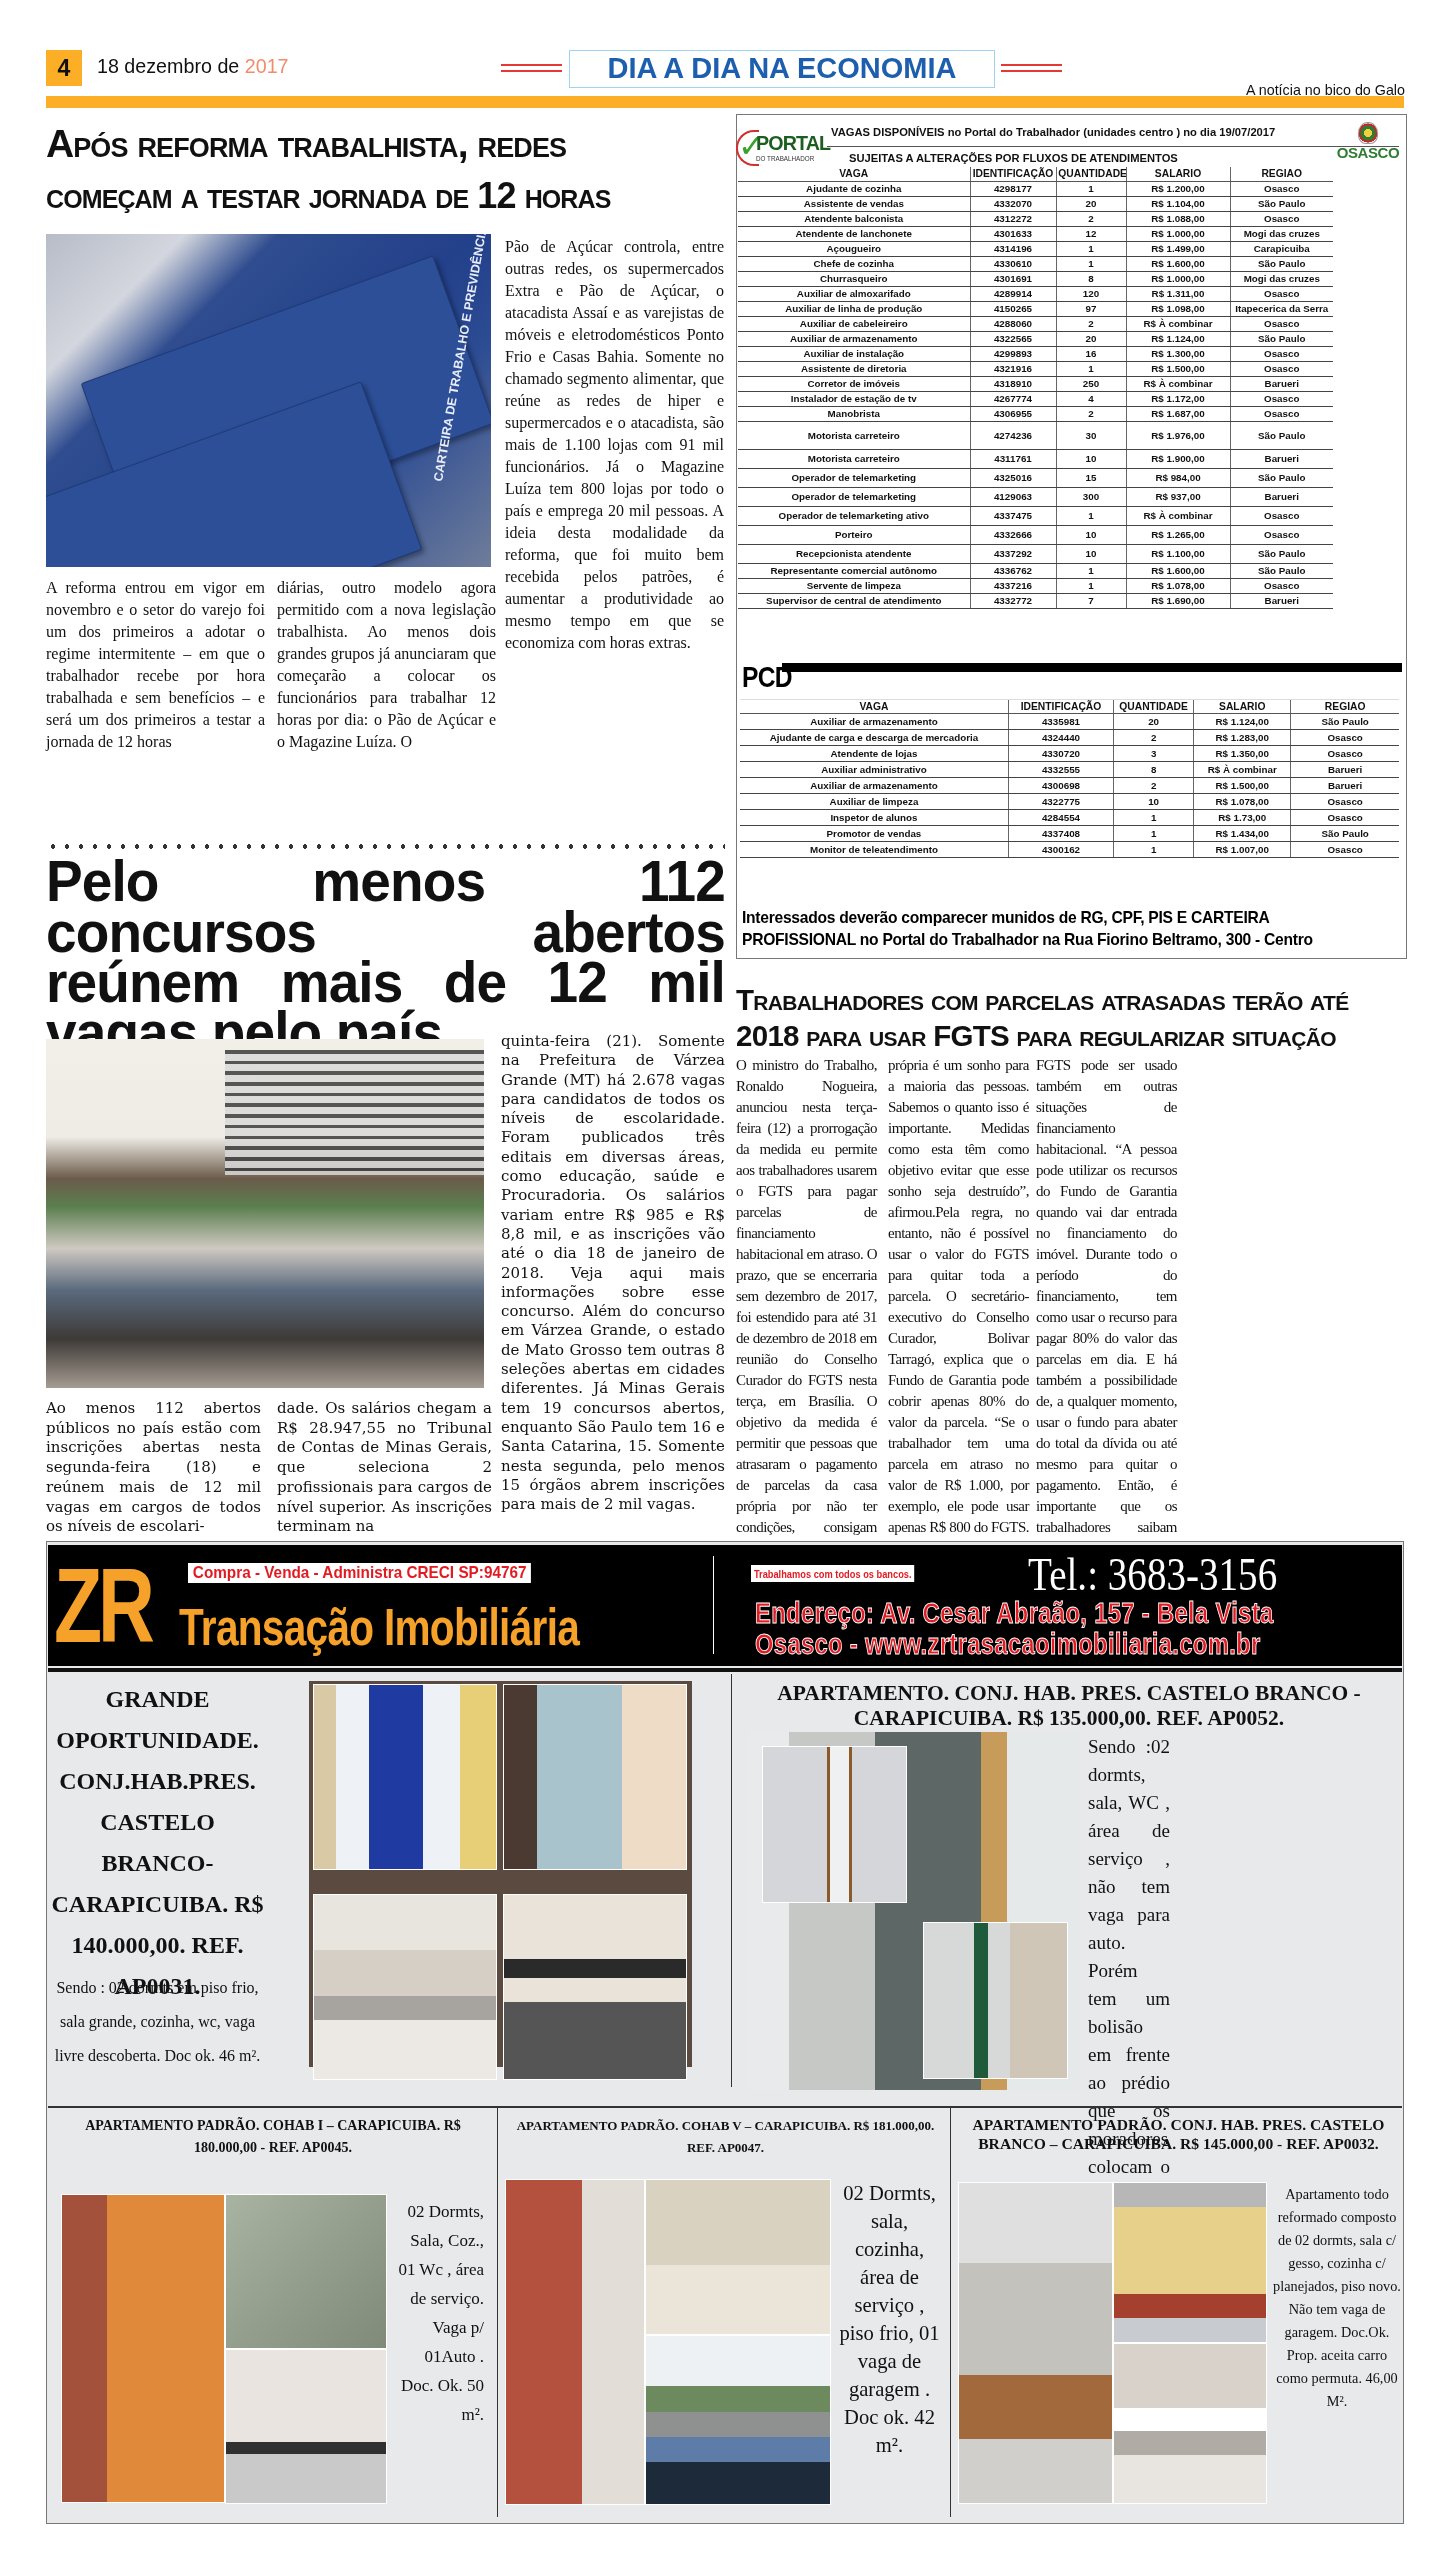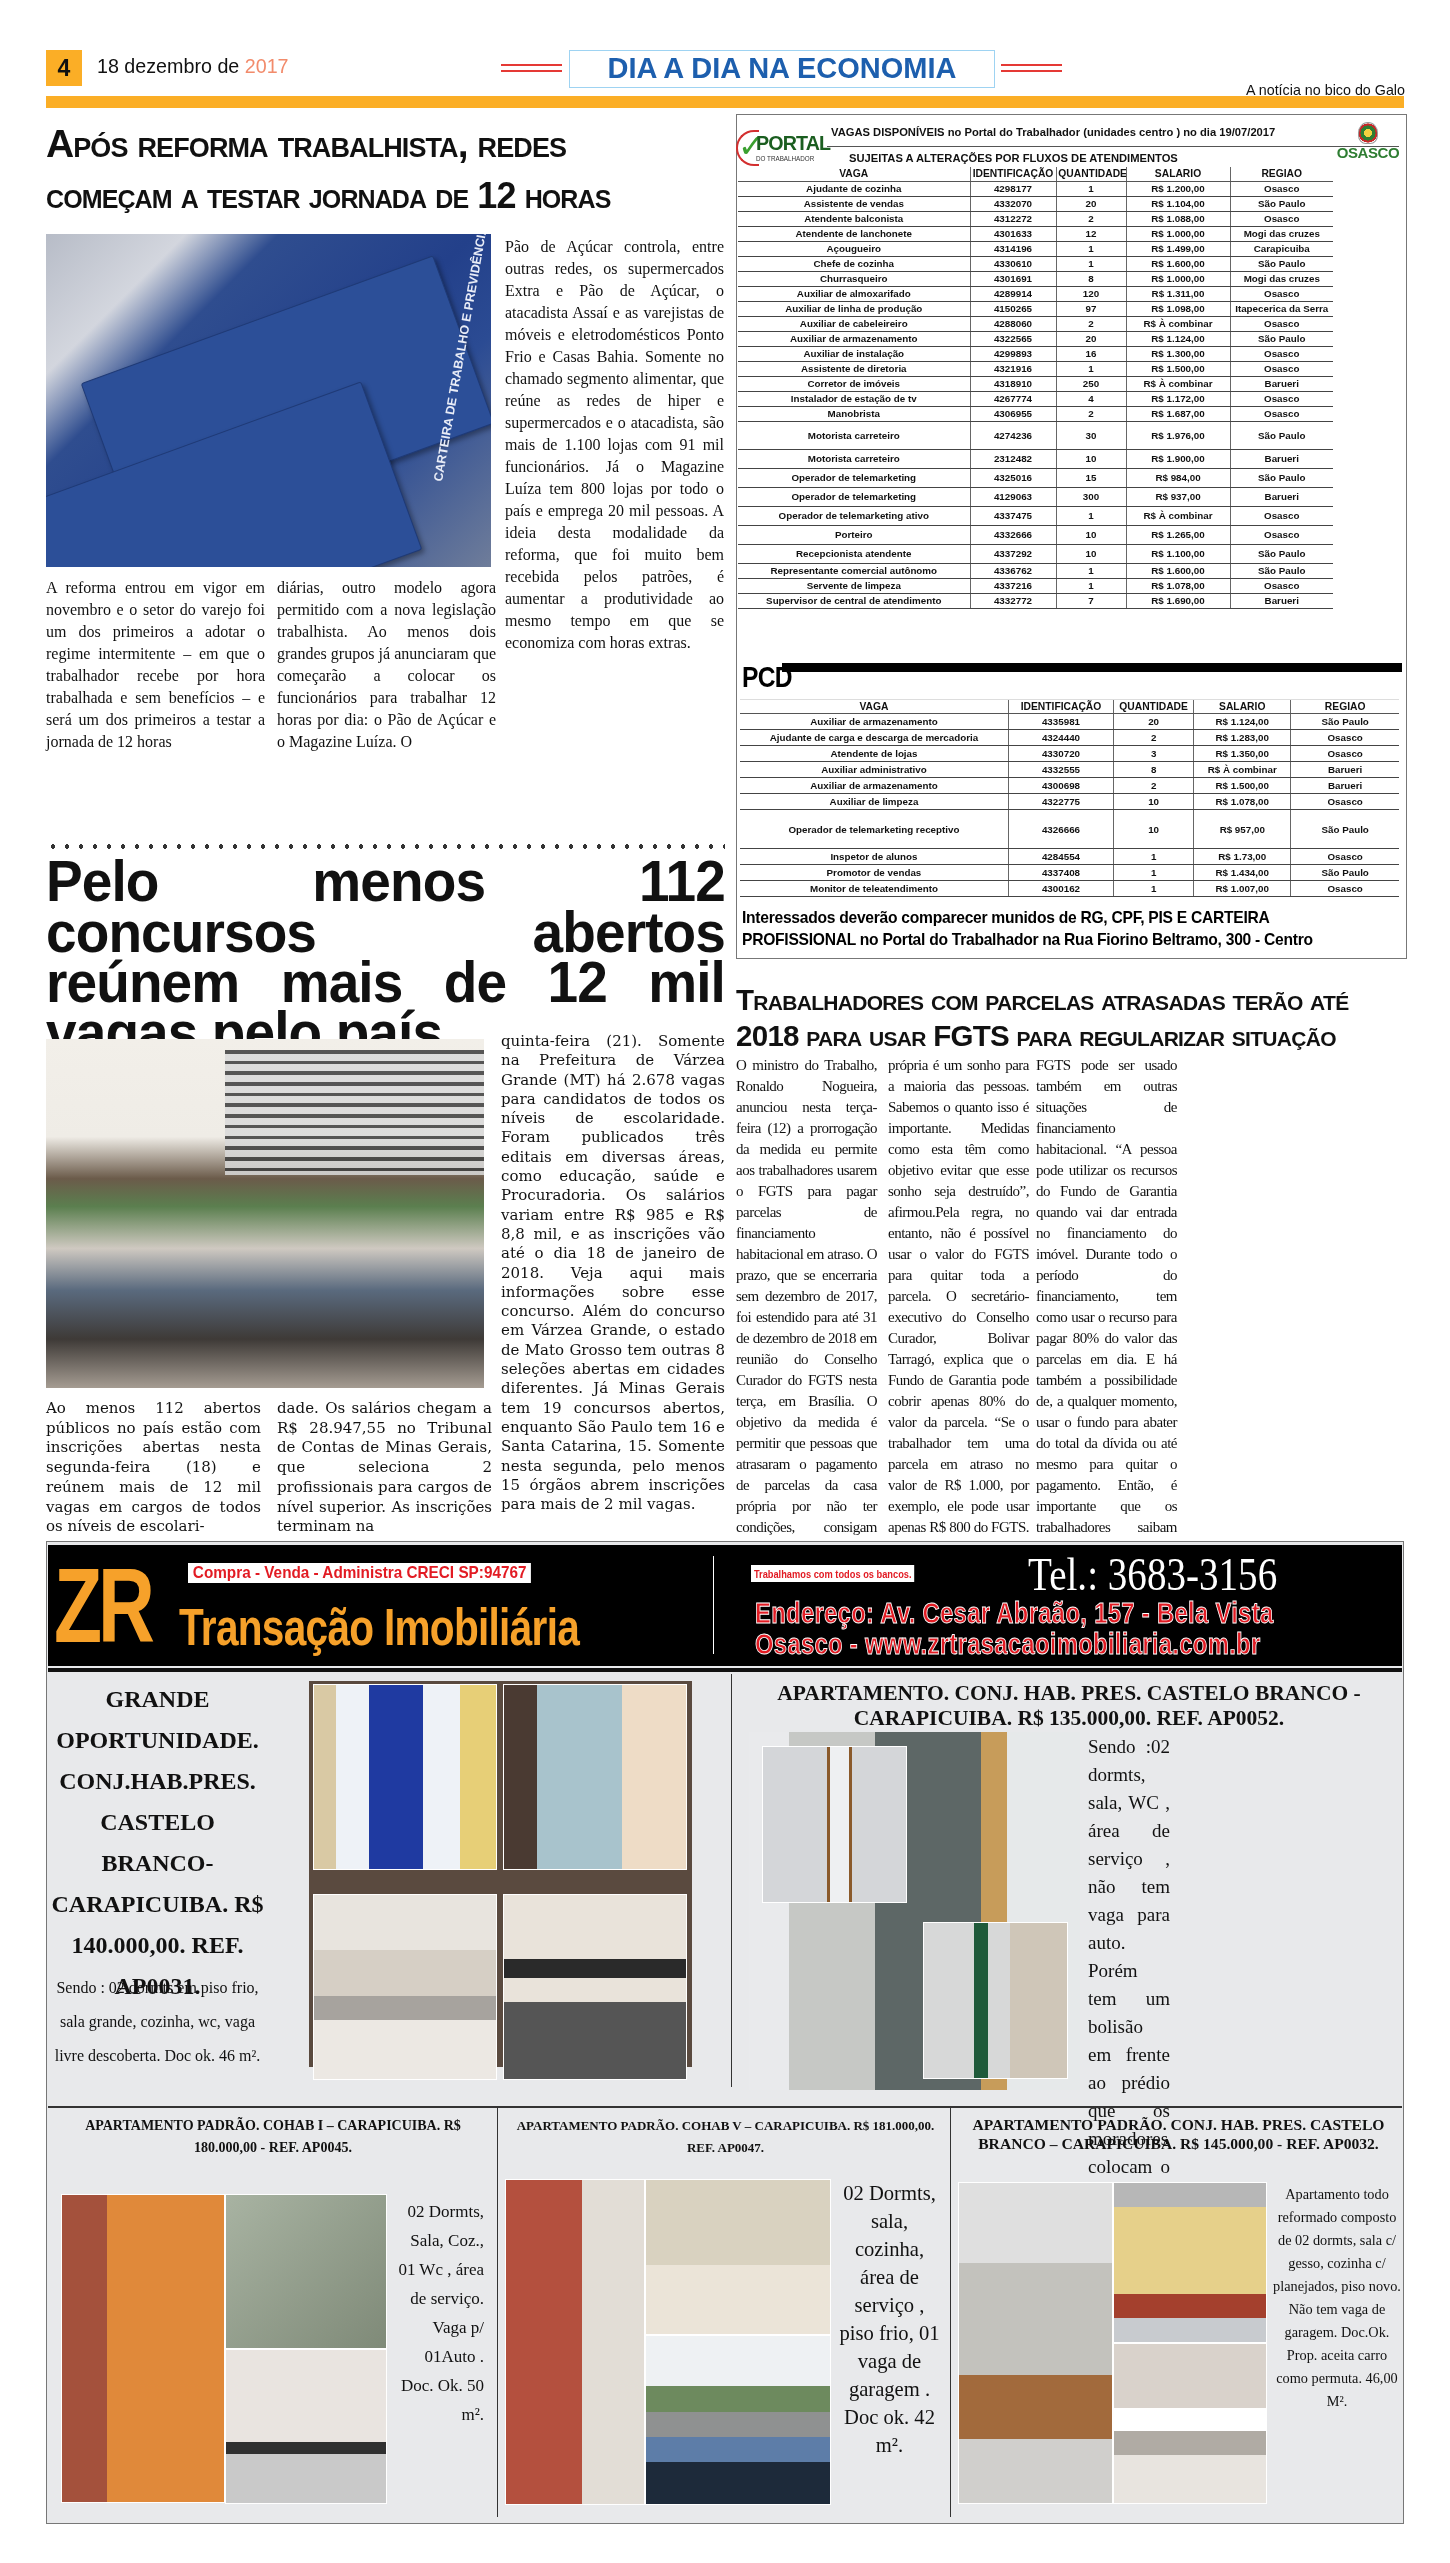--- a/index.html
+++ b/index.html
@@ -319,21 +319,21 @@
       </tr>
       <tr class="tall">
         <td>Motorista carreteiro</td>
         <td>4274236</td>
         <td>30</td>
         <td>R$ 1.976,00</td>
         <td>São Paulo</td>
       </tr>
       <tr class="mid">
         <td>Motorista carreteiro</td>
-        <td>2312482</td>
+        <td>4311761</td>
         <td>10</td>
         <td>R$ 1.900,00</td>
         <td>Barueri</td>
       </tr>
       <tr class="mid">
         <td>Operador de telemarketing</td>
         <td>4325016</td>
         <td>15</td>
         <td>R$ 984,00</td>
         <td>São Paulo</td>
@@ -445,27 +445,20 @@
         <td>2</td>
         <td>R$ 1.500,00</td>
         <td>Barueri</td>
       </tr>
       <tr>
         <td>Auxiliar de limpeza</td>
         <td>4322775</td>
         <td>10</td>
         <td>R$ 1.078,00</td>
         <td>Osasco</td>
-      </tr>
-      <tr class="tall">
-        <td>Operador de telemarketing receptivo</td>
-        <td>4326666</td>
-        <td>10</td>
-        <td>R$ 957,00</td>
-        <td>São Paulo</td>
       </tr>
       <tr>
         <td>Inspetor de alunos</td>
         <td>4284554</td>
         <td>1</td>
         <td>R$ 1.73,00</td>
         <td>Osasco</td>
       </tr>
       <tr>
         <td>Promotor de vendas</td>

